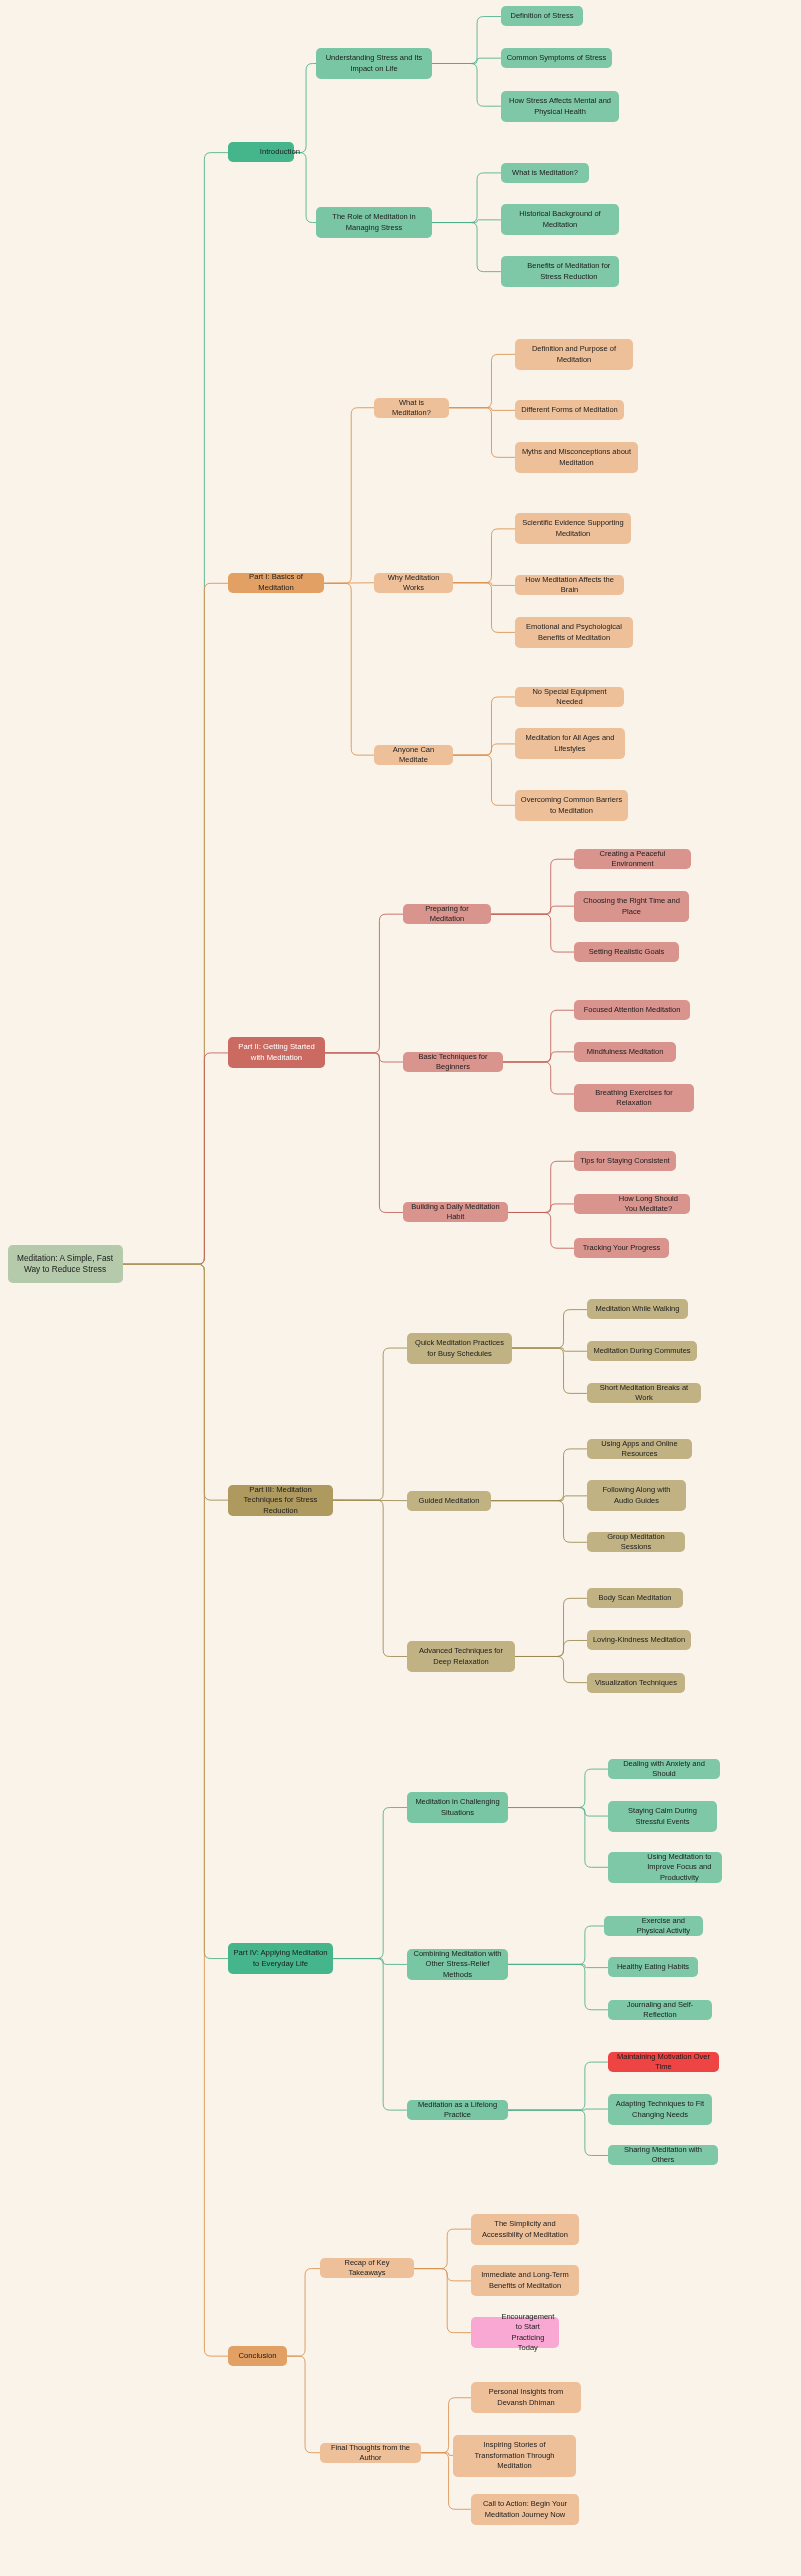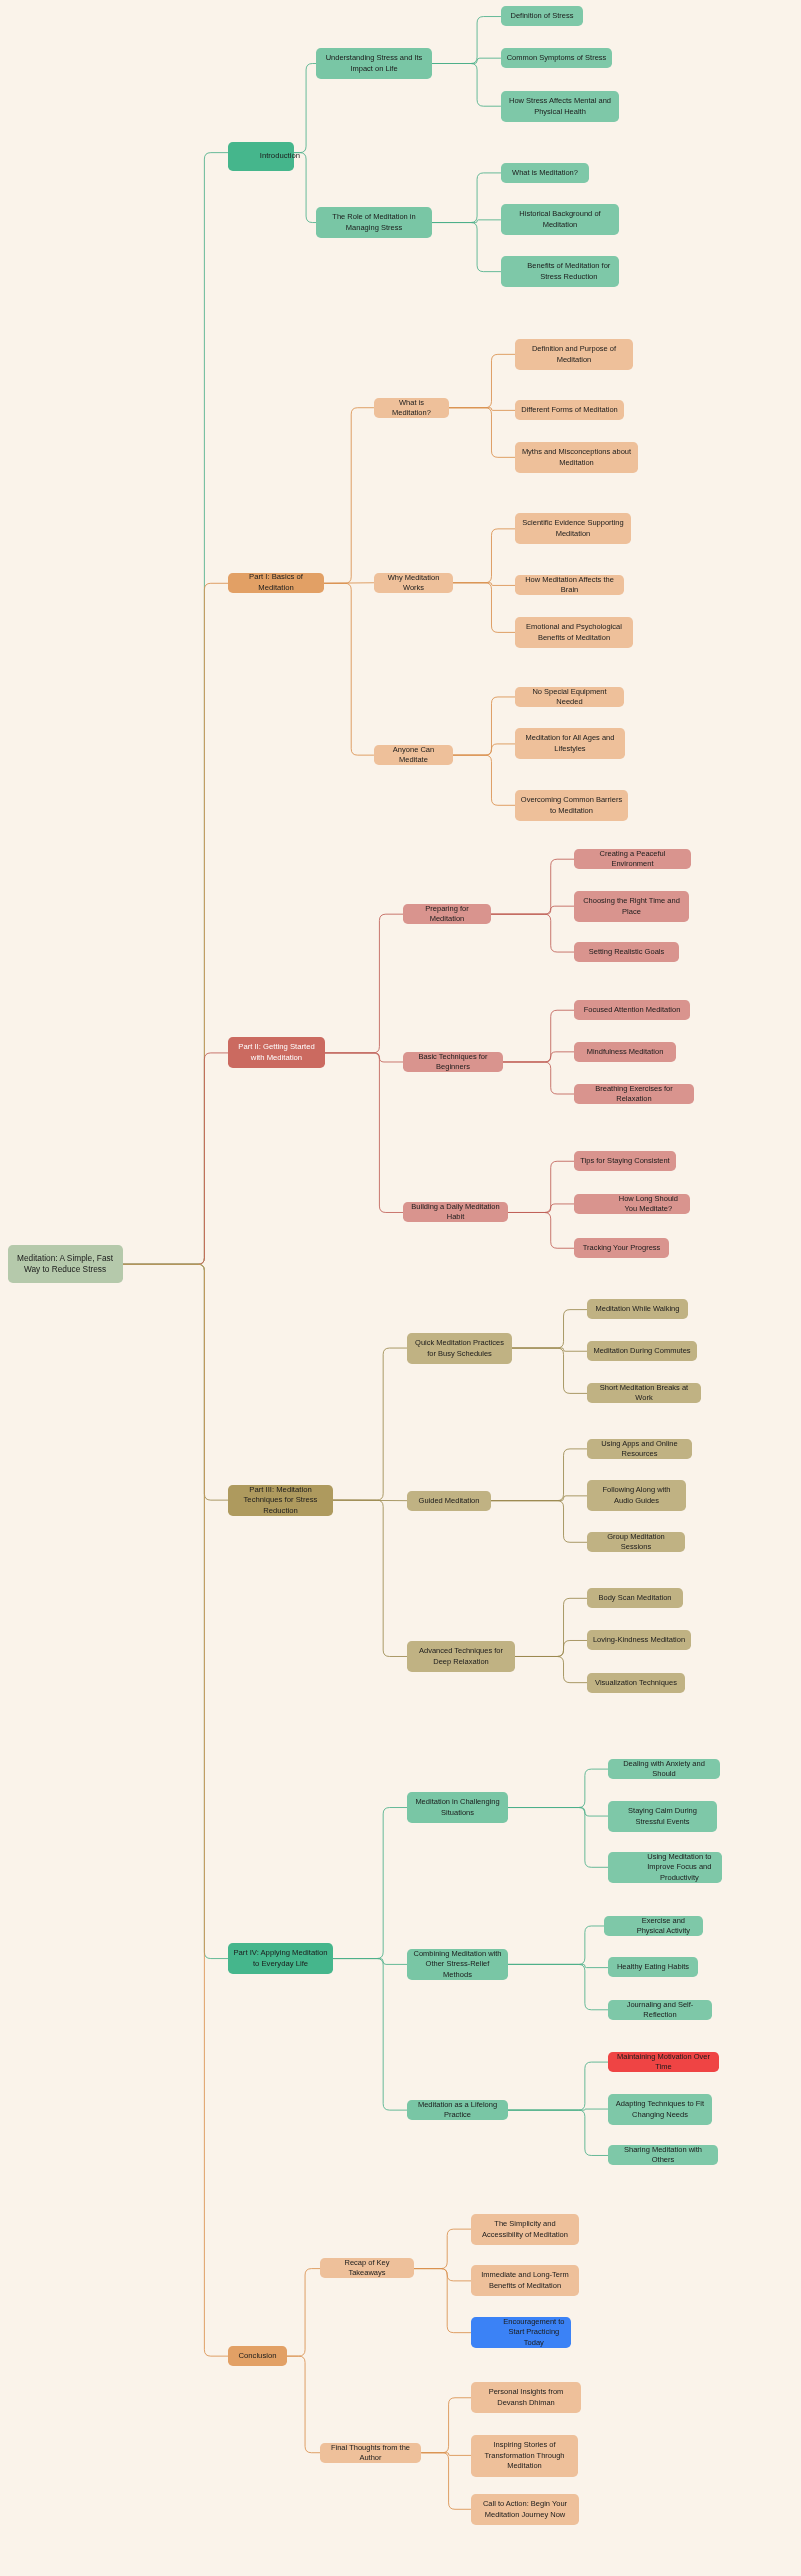--- a/index.html
+++ b/index.html
@@ -117,21 +117,21 @@
       <path d="M 776 4251 L 826 4251 Q 838 4251 838 4239 L 838 4189 Q 838 4177 850 4177 L 882 4177" fill="none" stroke="#d9914f" stroke-width="1.6" stroke-linecap="round"></path>
       <path d="M 776 4251 L 826.5 4251 Q 838 4251 838 4262.5 L 838 4262.5 Q 838 4274 849.5 4274 L 882 4274" fill="none" stroke="#d9914f" stroke-width="1.6" stroke-linecap="round"></path>
       <path d="M 776 4251 L 826 4251 Q 838 4251 838 4263 L 838 4359 Q 838 4371 850 4371 L 882 4371" fill="none" stroke="#d9914f" stroke-width="1.6" stroke-linecap="round"></path>
       <path d="M 537 4415 L 559.65 4415 Q 571.65 4415 571.65 4427 L 571.65 4584 Q 571.65 4596 583.65 4596 L 600 4596" fill="none" stroke="#d9914f" stroke-width="1.6" stroke-linecap="round"></path>
       <path d="M 790 4596 L 828.6 4596 Q 840.6 4596 840.6 4584 L 840.6 4505 Q 840.6 4493 852.6 4493 L 882 4493" fill="none" stroke="#d9914f" stroke-width="1.6" stroke-linecap="round"></path>
       <path d="M 790 4596 L 838.1 4596 Q 840.6 4596 840.6 4598.5 L 840.6 4598.5 Q 840.6 4601 843.1 4601 L 882 4601" fill="none" stroke="#d9914f" stroke-width="1.6" stroke-linecap="round"></path>
       <path d="M 790 4596 L 828.6 4596 Q 840.6 4596 840.6 4608 L 840.6 4690 Q 840.6 4702 852.6 4702 L 882 4702" fill="none" stroke="#d9914f" stroke-width="1.6" stroke-linecap="round"></path>
     </svg>
   <div id="nodes-layer">
       <div class="node root" style="left: 7.5px; top: 1245px; width: 115px; height: 38px; background: rgb(181, 201, 171);">Meditation: A Simple, Fast Way to Reduce Stress</div>
-      <div class="node lvl1" style="left: 228px; top: 142px; width: 66px; height: 29px; background: rgb(69, 182, 140); padding-left: 43px;">Introduction</div>
+      <div class="node lvl1" style="left: 228px; top: 142px; width: 66px; height: 20px; background: rgb(69, 182, 140); padding-left: 43px;">Introduction</div>
       <div class="node lvl2" style="left: 316px; top: 48px; width: 116px; height: 31px; background: rgb(121, 198, 165);">Understanding Stress and Its Impact on Life</div>
       <div class="node lvl3" style="left: 501px; top: 6.4px; width: 82px; height: 20px; background: rgb(126, 200, 168);">Definition of Stress</div>
       <div class="node lvl3" style="left: 501px; top: 48px; width: 111px; height: 20px; background: rgb(126, 200, 168);">Common Symptoms of Stress</div>
       <div class="node lvl3" style="left: 501px; top: 91px; width: 118px; height: 31px; background: rgb(126, 200, 168);">How Stress Affects Mental and Physical Health</div>
       <div class="node lvl2" style="left: 316px; top: 207px; width: 116px; height: 31px; background: rgb(121, 198, 165);">The Role of Meditation in Managing Stress</div>
       <div class="node lvl3" style="left: 501px; top: 163px; width: 88px; height: 20px; background: rgb(126, 200, 168);">What is Meditation?</div>
       <div class="node lvl3" style="left: 501px; top: 204px; width: 118px; height: 31px; background: rgb(126, 200, 168);">Historical Background of Meditation</div>
       <div class="node lvl3" style="left: 501px; top: 256px; width: 118px; height: 31px; background: rgb(126, 200, 168); padding-left: 23px;">Benefits of Meditation for Stress Reduction</div>
       <div class="node lvl1" style="left: 228px; top: 573px; width: 96px; height: 20px; background: rgb(226, 160, 101);">Part I: Basics of Meditation</div>
       <div class="node lvl2" style="left: 374px; top: 398px; width: 75px; height: 20px; background: rgb(238, 192, 154);">What is Meditation?</div>
@@ -147,21 +147,21 @@
       <div class="node lvl3" style="left: 515px; top: 728px; width: 110px; height: 31px; background: rgb(238, 192, 154);">Meditation for All Ages and Lifestyles</div>
       <div class="node lvl3" style="left: 515px; top: 790px; width: 113px; height: 31px; background: rgb(238, 192, 154);">Overcoming Common Barriers to Meditation</div>
       <div class="node lvl1 white-text" style="left: 228px; top: 1037px; width: 97px; height: 31px; background: rgb(203, 106, 96);">Part II: Getting Started with Meditation</div>
       <div class="node lvl2" style="left: 403px; top: 904px; width: 88px; height: 20px; background: rgb(217, 148, 142);">Preparing for Meditation</div>
       <div class="node lvl3" style="left: 574px; top: 849px; width: 117px; height: 20px; background: rgb(217, 148, 142);">Creating a Peaceful Environment</div>
       <div class="node lvl3" style="left: 574px; top: 891px; width: 115px; height: 31px; background: rgb(217, 148, 142);">Choosing the Right Time and Place</div>
       <div class="node lvl3" style="left: 574px; top: 942px; width: 105px; height: 20px; background: rgb(217, 148, 142);">Setting Realistic Goals</div>
       <div class="node lvl2" style="left: 403px; top: 1052px; width: 100px; height: 20px; background: rgb(217, 148, 142);">Basic Techniques for Beginners</div>
       <div class="node lvl3" style="left: 574px; top: 1000px; width: 116px; height: 20px; background: rgb(217, 148, 142);">Focused Attention Meditation</div>
       <div class="node lvl3" style="left: 574px; top: 1042px; width: 102px; height: 20px; background: rgb(217, 148, 142);">Mindfulness Meditation</div>
-      <div class="node lvl3" style="left: 574px; top: 1084px; width: 120px; height: 20px; background: rgb(217, 148, 142);">Breathing Exercises for Relaxation</div>
+      <div class="node lvl3" style="left: 574px; top: 1084px; width: 120px; height: 28px; background: rgb(217, 148, 142);">Breathing Exercises for Relaxation</div>
       <div class="node lvl2" style="left: 403px; top: 1202px; width: 105px; height: 20px; background: rgb(217, 148, 142);">Building a Daily Meditation Habit</div>
       <div class="node lvl3" style="left: 574px; top: 1151px; width: 102px; height: 20px; background: rgb(217, 148, 142);">Tips for Staying Consistent</div>
       <div class="node lvl3" style="left: 574px; top: 1194px; width: 116px; height: 20px; background: rgb(217, 148, 142); padding-left: 38px;">How Long Should You Meditate?</div>
       <div class="node lvl3" style="left: 574px; top: 1238px; width: 95px; height: 20px; background: rgb(217, 148, 142);">Tracking Your Progress</div>
       <div class="node lvl1" style="left: 228px; top: 1485px; width: 105px; height: 31px; background: rgb(174, 154, 94);">Part III: Meditation Techniques for Stress Reduction</div>
       <div class="node lvl2" style="left: 407px; top: 1333px; width: 105px; height: 31px; background: rgb(192, 178, 131);">Quick Meditation Practices for Busy Schedules</div>
       <div class="node lvl3" style="left: 587px; top: 1299px; width: 101px; height: 20px; background: rgb(192, 178, 131);">Meditation While Walking</div>
       <div class="node lvl3" style="left: 587px; top: 1341px; width: 110px; height: 20px; background: rgb(192, 178, 131);">Meditation During Commutes</div>
       <div class="node lvl3" style="left: 587px; top: 1383px; width: 114px; height: 20px; background: rgb(192, 178, 131);">Short Meditation Breaks at Work</div>
       <div class="node lvl2" style="left: 407px; top: 1491px; width: 84px; height: 20px; background: rgb(192, 178, 131);">Guided Meditation</div>
@@ -182,20 +182,20 @@
       <div class="node lvl3" style="left: 608px; top: 1957px; width: 90px; height: 20px; background: rgb(126, 200, 168);">Healthy Eating Habits</div>
       <div class="node lvl3" style="left: 608px; top: 2000px; width: 104px; height: 20px; background: rgb(126, 200, 168);">Journaling and Self-Reflection</div>
       <div class="node lvl2" style="left: 407px; top: 2100px; width: 101px; height: 20px; background: rgb(121, 198, 165);">Meditation as a Lifelong Practice</div>
       <div class="node lvl3" style="left: 608px; top: 2052px; width: 111px; height: 20px; background: #ef4444;">Maintaining Motivation Over Time</div>
       <div class="node lvl3" style="left: 608px; top: 2094px; width: 104px; height: 31px; background: rgb(126, 200, 168);">Adapting Techniques to Fit Changing Needs</div>
       <div class="node lvl3" style="left: 608px; top: 2145px; width: 110px; height: 20px; background: rgb(126, 200, 168);">Sharing Meditation with Others</div>
       <div class="node lvl1" style="left: 228px; top: 2346px; width: 59px; height: 20px; background: rgb(226, 160, 101);">Conclusion</div>
       <div class="node lvl2" style="left: 320px; top: 2258px; width: 94px; height: 20px; background: rgb(238, 192, 154);">Recap of Key Takeaways</div>
       <div class="node lvl3" style="left: 471px; top: 2214px; width: 108px; height: 31px; background: rgb(238, 192, 154);">The Simplicity and Accessibility of Meditation</div>
       <div class="node lvl3" style="left: 471px; top: 2265px; width: 108px; height: 31px; background: rgb(238, 192, 154);">Immediate and Long-Term Benefits of Meditation</div>
-      <div class="node lvl3" style="left: 471px; top: 2317px; width: 100px; height: 31px; background: #3b82f6; padding-left: 31px;">Encouragement to Start Practicing Today</div>
+      <div class="node lvl3" style="left: 471px; top: 2317px; width: 88px; height: 31px; background: #f9a8d4; padding-left: 31px;">Encouragement to Start Practicing Today</div>
       <div class="node lvl2" style="left: 320px; top: 2443px; width: 101px; height: 20px; background: rgb(238, 192, 154);">Final Thoughts from the Author</div>
       <div class="node lvl3" style="left: 471px; top: 2382px; width: 110px; height: 31px; background: rgb(238, 192, 154);">Personal Insights from Devansh Dhiman</div>
-      <div class="node lvl3" style="left: 471px; top: 2435px; width: 107px; height: 42px; background: rgb(238, 192, 154);">Inspiring Stories of Transformation Through Meditation</div>
+      <div class="node lvl3" style="left: 453px; top: 2435px; width: 123px; height: 42px; background: rgb(238, 192, 154);">Inspiring Stories of Transformation Through Meditation</div>
       <div class="node lvl3" style="left: 471px; top: 2494px; width: 108px; height: 31px; background: rgb(238, 192, 154);">Call to Action: Begin Your Meditation Journey Now</div>
     </div>
 </div>
 
 
 </body></html>

